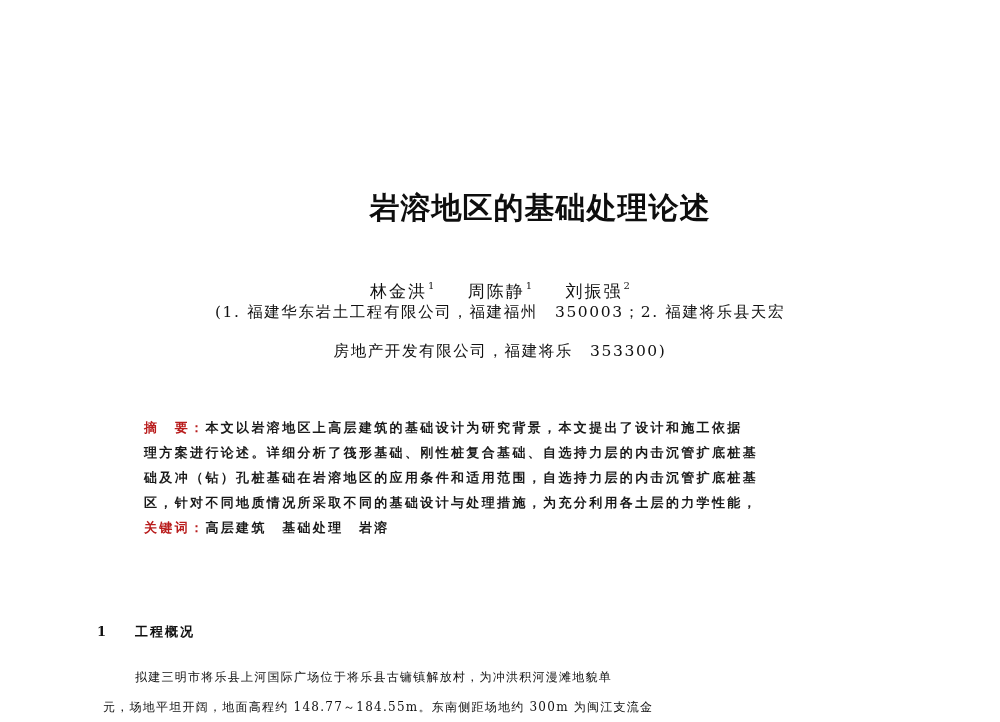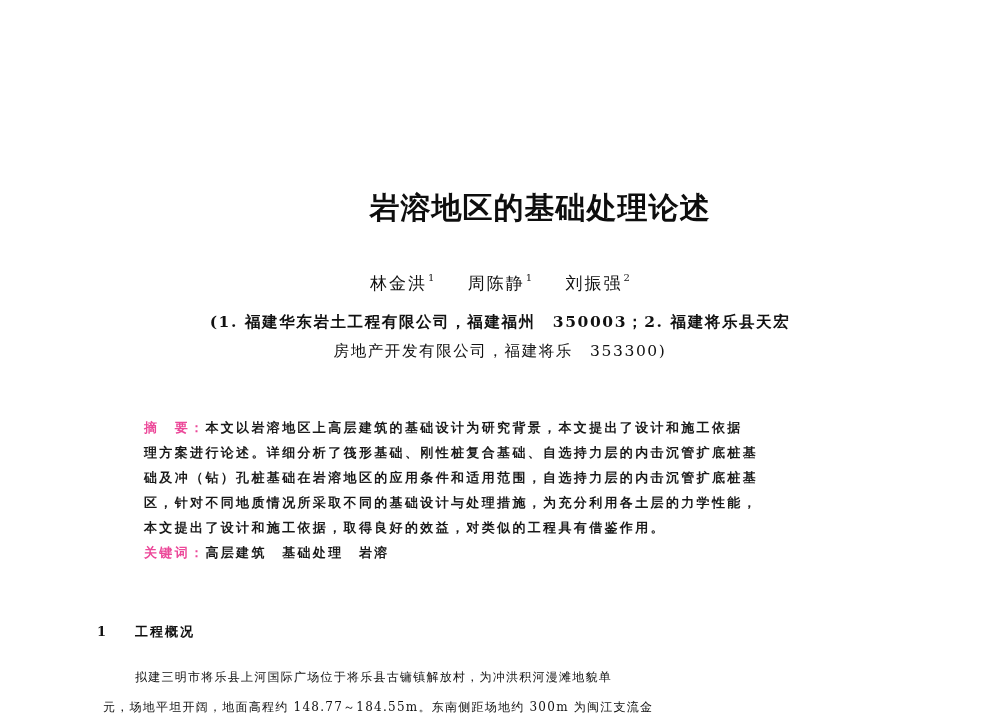--- a/index.html
+++ b/index.html
@@ -38,57 +38,57 @@
     position: absolute;
     left: 0; width: 1000px;
     top: 266px;
     text-align: center;
     font-size: 17px;
     line-height: 24px;
     letter-spacing: 2px;
   }
   .author {
     display: inline-block;
-    margin: 0 13px;
+    margin: 8px 13px;
   }
   .author sup {
     font-size: 10px;
     vertical-align: 8px;
     letter-spacing: 0;
     margin-left: 1px;
   }
   .affil {
     position: absolute;
     left: 0; width: 1000px;
     text-align: center;
     font-size: 15.5px;
     line-height: 22px;
     letter-spacing: 1.6px;
   }
-  .affil.l1 { top: 311px; font-weight: bold; }
+  .affil.l1 { top: 301px; }
   .affil.l2 { top: 340px; }
   .abstract {
     position: absolute;
     left: 144px;
     width: 700px;
     top: 415px;
     font-size: 13px;
     line-height: 25px;
     letter-spacing: 2.35px;
     font-weight: bold;
     color: #1a1a1a;
   }
   .abstract .line {
     display: block;
     white-space: nowrap;
   }
   .abstract .label {
     font-family: "DejaVu Sans", sans-serif;
     font-weight: bold;
-    color: #ec4899;
+    color: #b91c1c;
   }
   .section-head {
     position: absolute;
     left: 97px;
     top: 620px;
     font-family: "DejaVu Sans", sans-serif;
     font-weight: bold;
     font-size: 13px;
     line-height: 24px;
   }
@@ -127,21 +127,20 @@
   </div>
 
   <div class="affil l1">(1. 福建华东岩土工程有限公司，福建福州　350003；2. 福建将乐县天宏</div>
   <div class="affil l2">房地产开发有限公司，福建将乐　353300)</div>
 
   <div class="abstract">
     <span class="line"><span class="label">摘　要：</span><span>本文以岩溶地区上高层建筑的基础设计为研究背景，本文提出了设计和施工依据</span></span>
     <span class="line">理方案进行论述。详细分析了筏形基础、刚性桩复合基础、自选持力层的内击沉管扩底桩基</span>
     <span class="line">础及冲（钻）孔桩基础在岩溶地区的应用条件和适用范围，自选持力层的内击沉管扩底桩基</span>
     <span class="line">区，针对不同地质情况所采取不同的基础设计与处理措施，为充分利用各土层的力学性能，</span>
-    <span class="line">本文提出了设计和施工依据，取得良好的效益，对类似的工程具有借鉴作用。</span>
     <span class="line"><span class="label">关键词：</span><span>高层建筑　基础处理　岩溶</span></span>
   </div>
 
   <div class="section-head">
     <span class="num">1</span><span class="name">工程概况</span>
   </div>
 
   <div class="body-text">
     <span class="line indent">拟建三明市将乐县上河国际广场位于将乐县古镛镇解放村，为冲洪积河漫滩地貌单</span>
     <span class="line">元，场地平坦开阔，地面高程约 148.77～184.55m。东南侧距场地约 300m 为闽江支流金</span>

